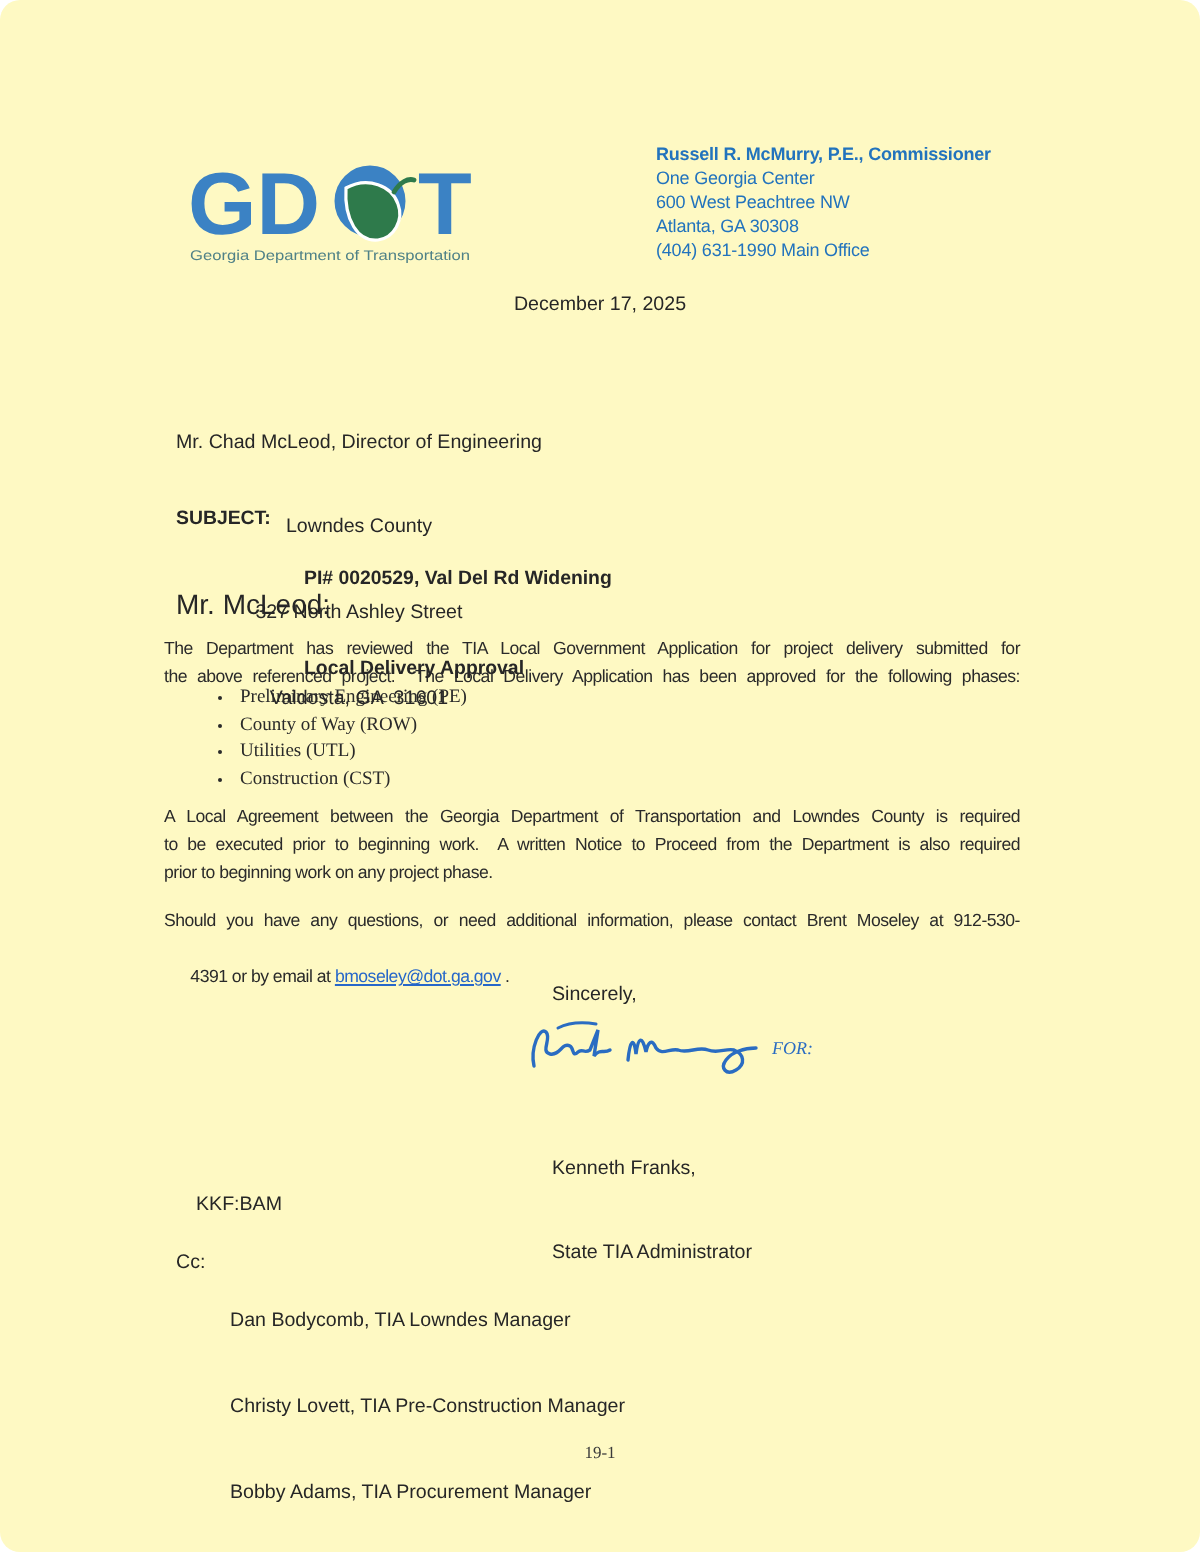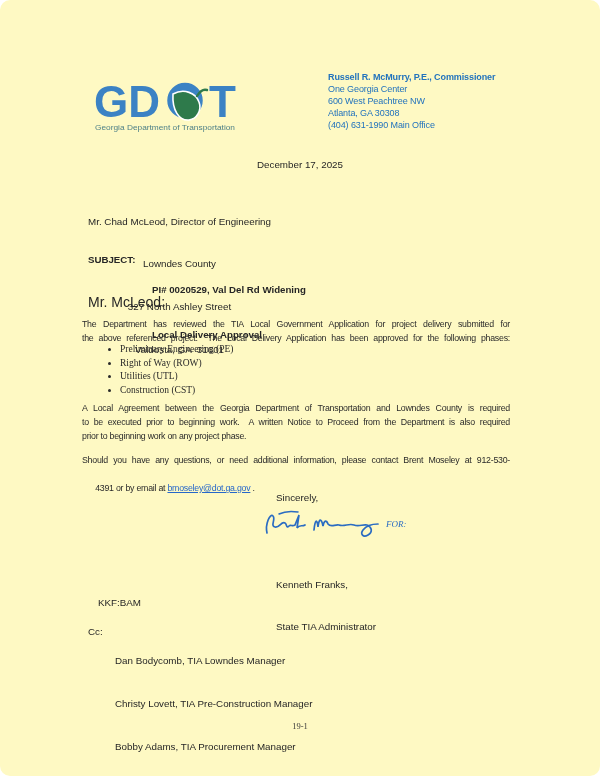--- a/index.html
+++ b/index.html
@@ -8,21 +8,21 @@
     position:relative; width:600px; height:776px; background:#fef9c3;
     font-family:"Liberation Sans", sans-serif; color:#262626; overflow:hidden;border-radius:10px;
   }
   .abs { position:absolute; }
 
   
   #commissioner-block { left:328px; top:71px; font-size:9px; line-height:12px;
     color:#2273bd; letter-spacing:-0.1px; white-space:nowrap; }
   #commissioner-block .c-name { font-weight:bold; }
 
-  #date-line { top:147px; left:0; width:100%; text-align:center; font-size:9.8px;margin-top:12px; }
+  #date-line { top:147px; left:0; width:100%; text-align:center; font-size:9.8px; }
 
   
   #recipient-block { left:88px; top:186px; font-size:9.8px; line-height:14.3px;
     white-space:pre-wrap;text-align:center; }
   #subject-block { left:88px; top:252px; display:grid; grid-template-columns:64px auto;
     font-size:9.7px; font-weight:bold; line-height:15px; white-space:pre-wrap; }
 
   #salutation { left:88px; top:294px; font-size:14px; }
 
   
@@ -94,21 +94,21 @@
   <div class="abs" id="salutation">Mr. McLeod:</div>
 
   <div class="abs bodypara" id="para1">
     <div class="jline">The Department has reviewed the TIA Local Government Application for project delivery submitted for</div>
     <div class="jline">the above referenced project.  The Local Delivery Application has been approved for the following phases:</div>
   </div>
 
   <div class="abs" id="phases-block">
     <ul id="phases-list">
       <li>Preliminary Engineering (PE)</li>
-      <li>Right of Way (ROW)</li>
+      <li>County of Way (ROW)</li>
       <li>Utilities (UTL)</li>
       <li>Construction (CST)</li>
     </ul>
   </div>
 
   <div class="abs bodypara" id="para2">
     <div class="jline">A Local Agreement between the Georgia Department of Transportation and Lowndes County is required</div>
     <div class="jline">to be executed prior to beginning work.  A written Notice to Proceed from the Department is also required</div>
     <div class="lline">prior to beginning work on any project phase.</div>
   </div>

